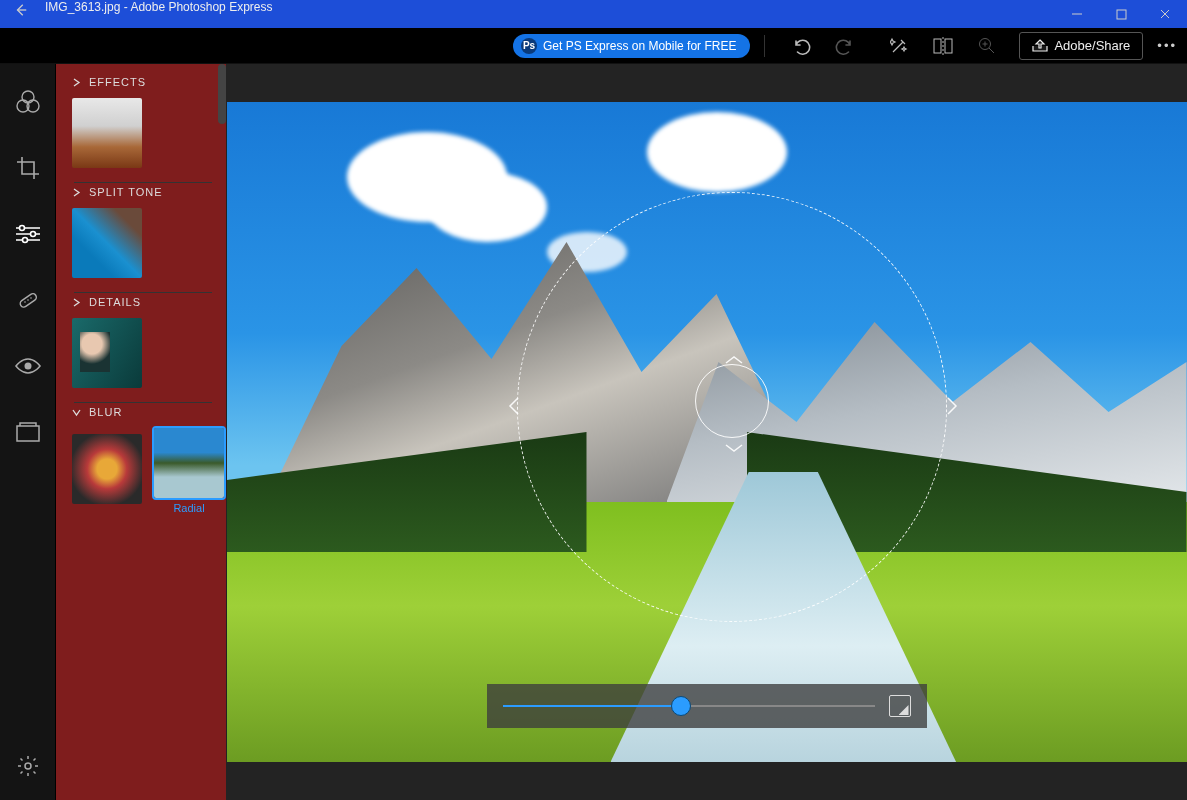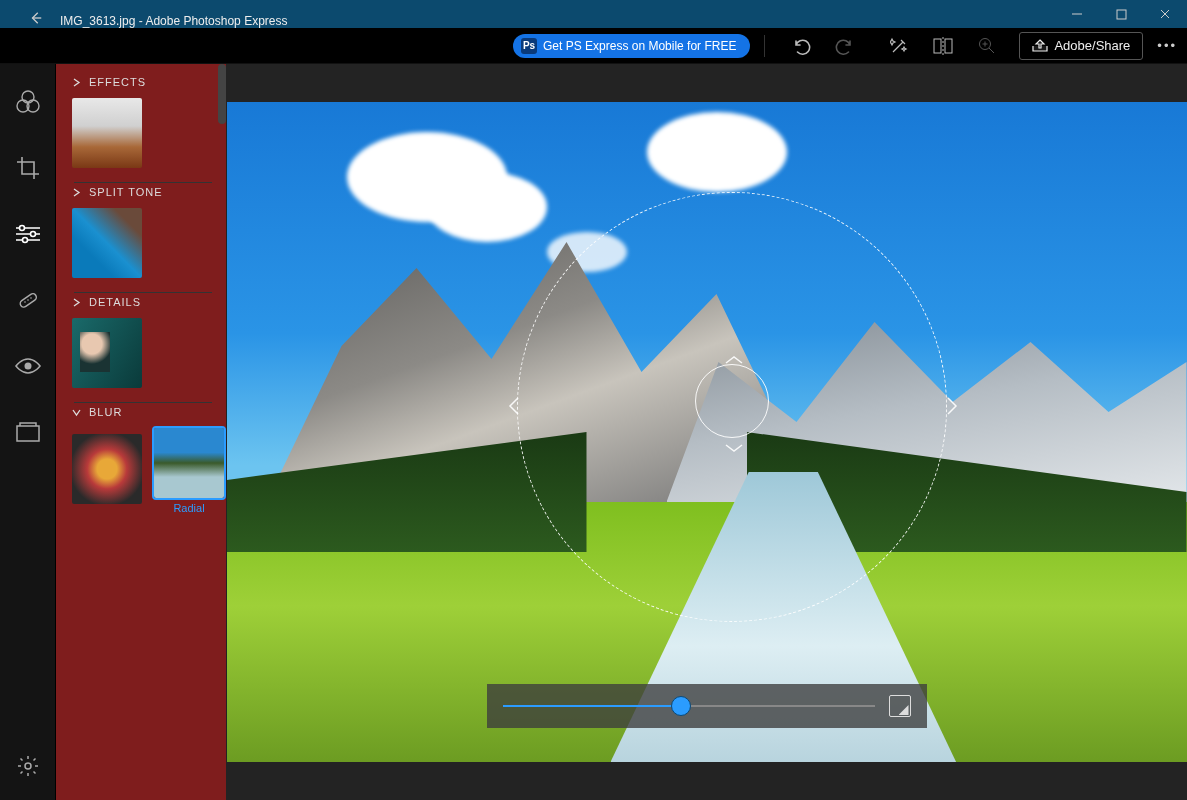--- a/index.html
+++ b/index.html
@@ -1,26 +1,26 @@
 <!DOCTYPE html>
 <html><head>
 <meta charset="utf-8">
 <style>
   html,body{margin:0;padding:0;width:1187px;height:800px;background:#000;font-family:"Segoe UI",Arial,sans-serif;color:#ddd;overflow:hidden;font-size:13px}
   *{box-sizing:border-box}
   
-  .titlebar{height:28px;background:#0c4a6e;display:flex;align-items:flex-end;padding:0 0 0 26px}
+  .titlebar{height:28px;background:#1d4ed8;display:flex;align-items:flex-start;padding:0 0 0 11px}
   .titlebar .back{width:20px;height:20px;display:flex;align-items:center;justify-content:center;cursor:pointer;color:#ccc}
   .titlebar .title{margin-left:14px;font-size:12px;color:#eee}
   .titlebar .spacer{flex:1}
   .winbtn{width:44px;height:28px;display:flex;align-items:center;justify-content:center;cursor:pointer;color:#ccc}
   
   .topbar{height:36px;background:#000;display:flex;align-items:center;padding-right:10px;border-bottom:1px solid #111;justify-content:flex-end}
   .pill{background:#1473e6;border-radius:16px;padding:4px 14px 4px 8px;display:flex;align-items:center;gap:6px;color:#fff;font-size:12px;cursor:pointer}
-  .pill .pill-ico{width:16px;height:16px;background:#0a3a7a;border-radius:3px;display:flex;align-items:center;justify-content:center;font-size:10px;font-weight:bold}
+  .pill .pill-ico{width:16px;height:16px;background:#0a3a7a;border-radius:8px;display:flex;align-items:center;justify-content:center;font-size:10px;font-weight:bold}
   .sep{width:1px;height:22px;background:#333;margin:0 14px}
   .tbicon{width:24px;height:24px;display:flex;align-items:center;justify-content:center;cursor:pointer;color:#bbb;margin:0 10px}
   .tbicon.dim{color:#555}
   .savebtn{border:1px solid #555;border-radius:3px;height:28px;display:flex;align-items:center;gap:6px;padding:0 12px;cursor:pointer;color:#eee;font-size:13px}
   .more{margin-left:14px;cursor:pointer;color:#ccc;letter-spacing:2px}
   
   .body{display:flex;height:736px}
   .rail{width:56px;background:#141414;display:flex;flex-direction:column;align-items:center;padding-top:18px;gap:26px;border-right:1px solid #000}
   .rail .ritem{width:40px;height:40px;display:flex;align-items:center;justify-content:center;cursor:pointer;color:#aaa;border-radius:4px}
   .rail .ritem.active{color:#fff}

